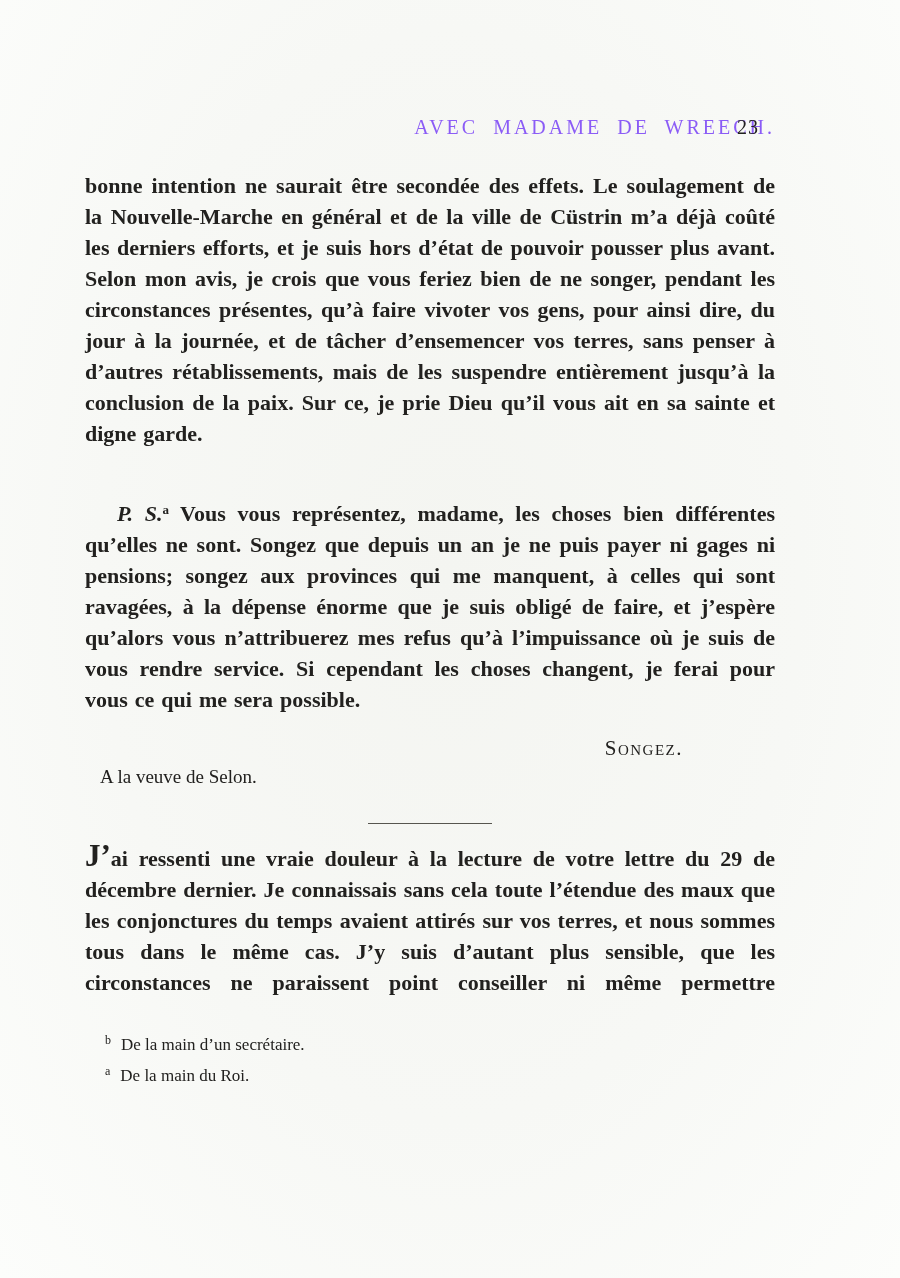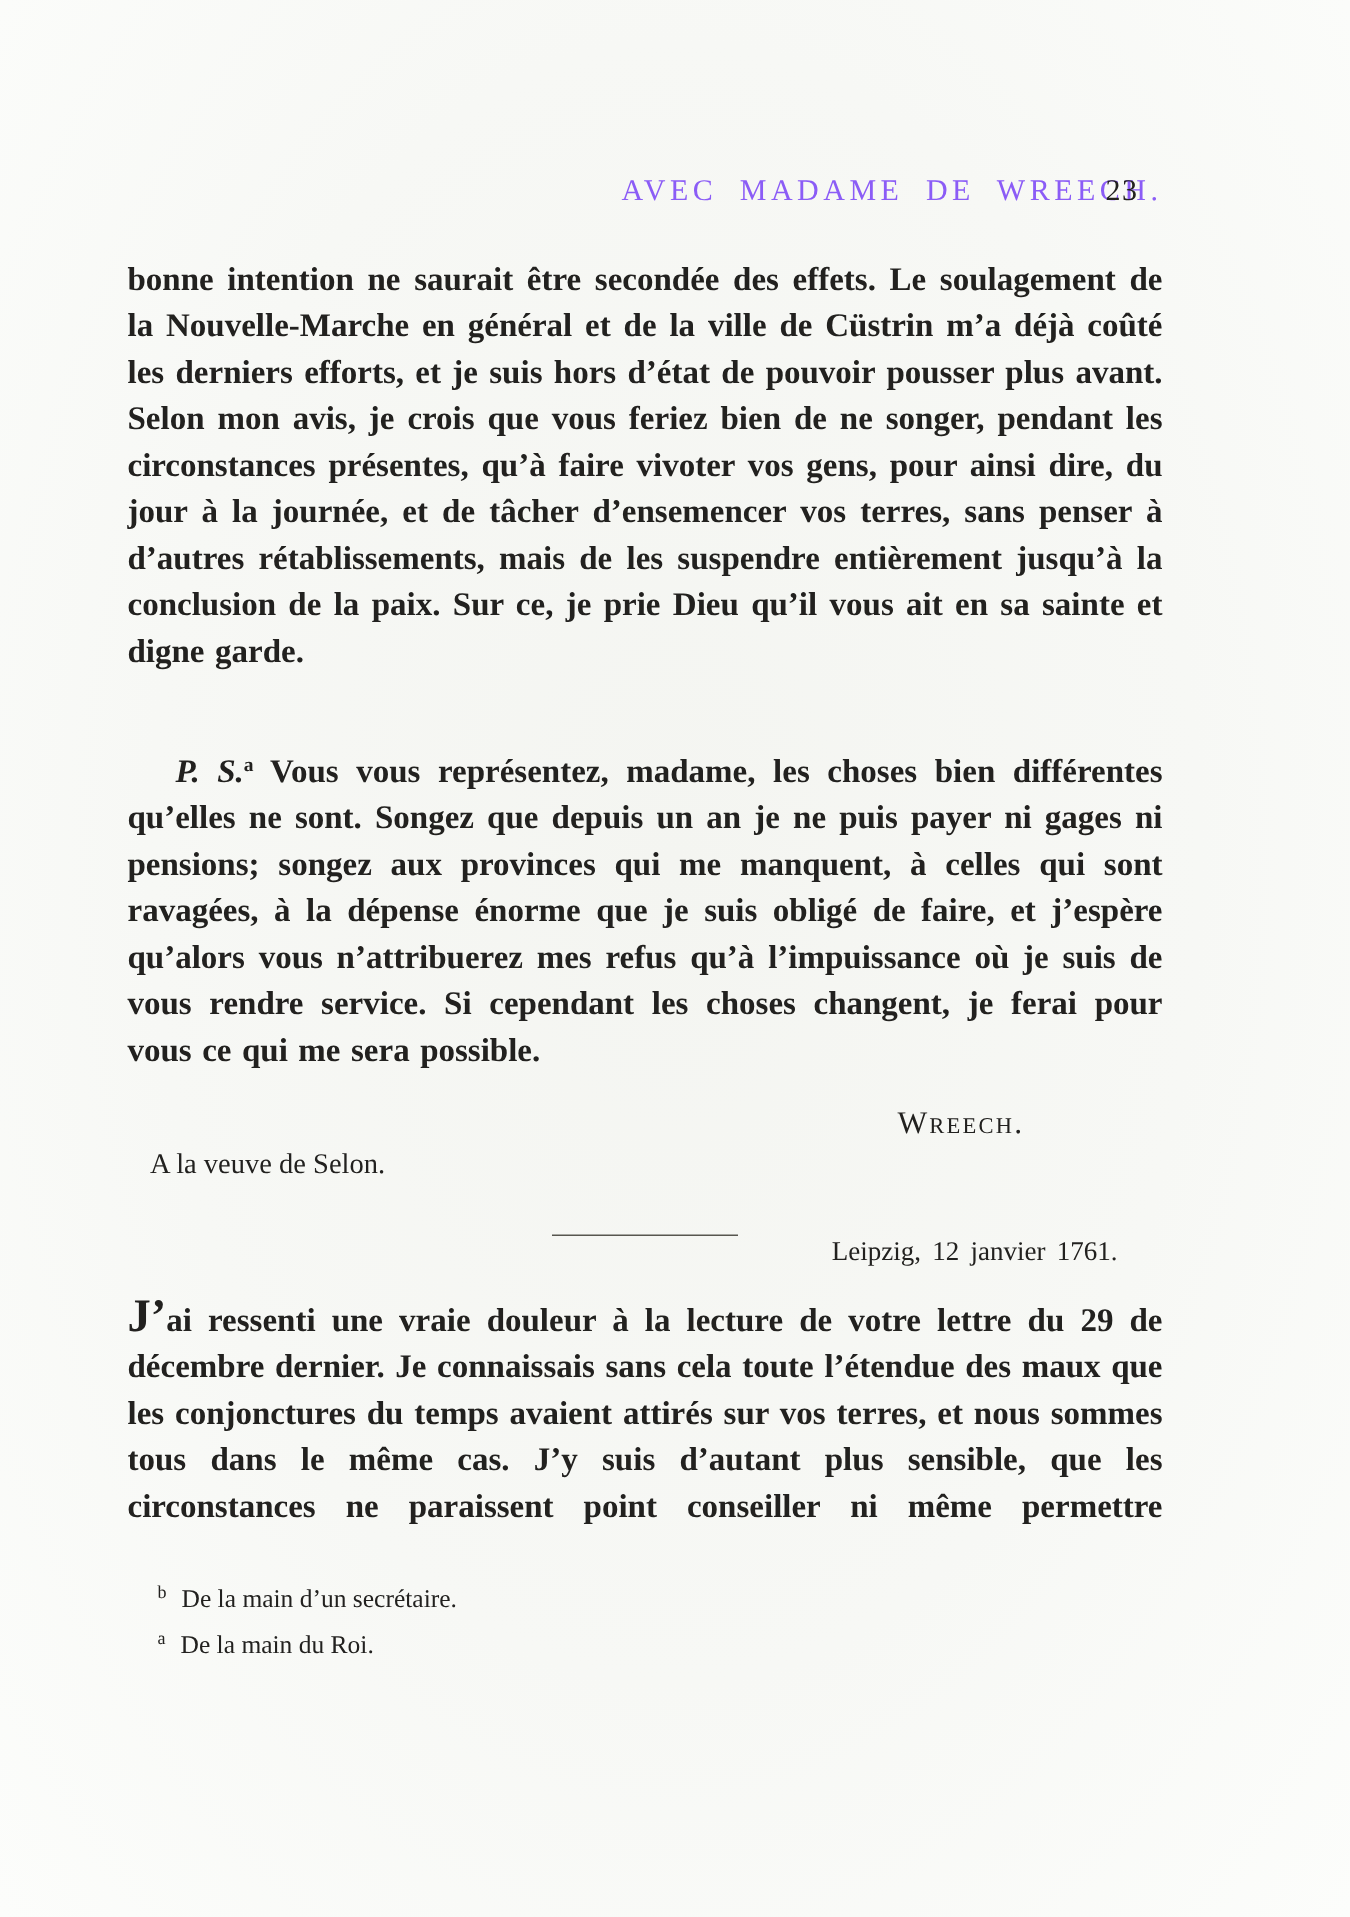--- a/index.html
+++ b/index.html
@@ -135,28 +135,27 @@
 
   <div class="running-header">
     <div class="running-title">AVEC MADAME DE WREECH.</div>
     <div class="page-number">23</div>
   </div>
 
   <p class="body-par par-1">bonne intention ne saurait être secondée des effets. Le soulagement de la Nouvelle-Marche en général et de la ville de Cüstrin m’a déjà coûté les derniers efforts, et je suis hors d’état de pouvoir pousser plus avant. Selon mon avis, je crois que vous feriez bien de ne songer, pendant les circonstances présentes, qu’à faire vivoter vos gens, pour ainsi dire, du jour à la journée, et de tâcher d’ensemencer vos terres, sans penser à d’autres rétablissements, mais de les suspendre entièrement jusqu’à la conclusion de la paix. Sur ce, je prie Dieu qu’il vous ait en sa sainte et digne garde.</p>
 
   <p class="body-par ps-par"><span class="ps-label">P. S.</span><sup class="note-ref">a</sup> <span>Vous vous représentez, madame, les choses bien différentes qu’elles ne sont. Songez que depuis un an je ne puis payer ni gages ni pensions; songez aux provinces qui me manquent, à celles qui sont ravagées, à la dépense énorme que je suis obligé de faire, et j’espère qu’alors vous n’attribuerez mes refus qu’à l’impuissance où je suis de vous rendre service. Si cependant les choses changent, je ferai pour vous ce qui me sera possible.</span></p>
 
-  <div class="signature-line">Wreech.</div>
+  <div class="signature-line">Songez.</div>
 
   <div class="addressee-line">A la veuve de Selon.</div>
 
   <div class="section-divider"></div>
 
 
-  <div class="dateline">Leipzig, 12 janvier 1761.</div>
 
   <p class="body-par opening-par">J’ai ressenti une vraie douleur à la lecture de votre lettre du 29 de décembre dernier. Je connaissais sans cela toute l’étendue des maux que les conjonctures du temps avaient attirés sur vos terres, et nous sommes tous dans le même cas. J’y suis d’autant plus sensible, que les circonstances ne paraissent point conseiller ni même permettre</p>
 
   <div class="footnotes">
     <p class="footnote-item"><sup class="footnote-marker">b</sup><span>De la main d’un secrétaire.</span></p>
     <p class="footnote-item"><sup class="footnote-marker">a</sup><span>De la main du Roi.</span></p>
   </div>
 
 </div>
 

